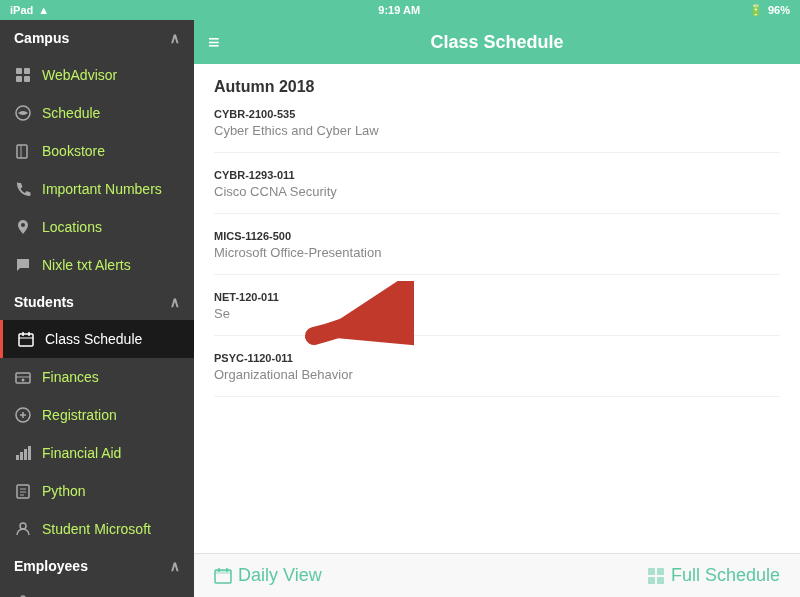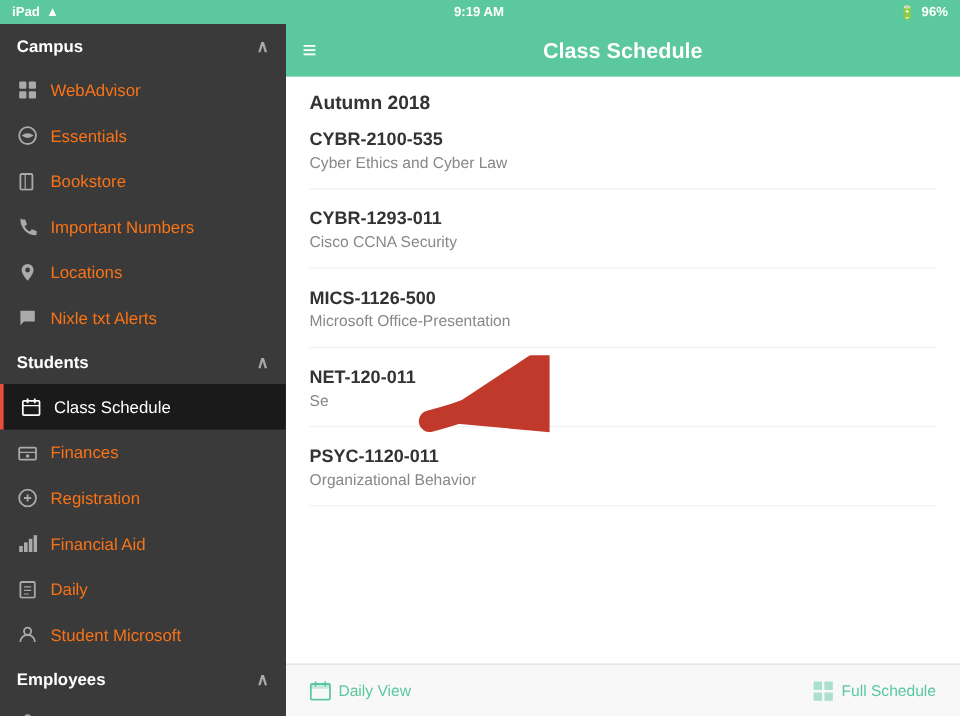--- a/index.html
+++ b/index.html
@@ -22,21 +22,21 @@
 
     
     .main-layout {
       display: flex;
       flex: 1;
       overflow: hidden;
     }
 
     
     .sidebar {
-      width: 238px;
+      width: 194px;
       background: #3a3a3a;
       color: #ccc;
       overflow-y: auto;
       flex-shrink: 0;
       font-size: 14px;
     }
 
     .sidebar-section-header {
       display: flex;
       align-items: center;
@@ -45,21 +45,21 @@
       color: white;
       font-weight: 700;
       font-size: 14px;
       background: #3a3a3a;
     }
 
     .sidebar-item {
       display: flex;
       align-items: center;
       padding: 10px 14px;
-      color: #f97316;
+      color: #bef264;
       font-size: 14px;
       cursor: pointer;
       gap: 10px;
     }
 
     .sidebar-item.active {
       background: #1a1a1a;
       color: white;
       border-left: 3px solid #e74c3c;
     }
@@ -123,21 +123,21 @@
       margin-bottom: 12px;
     }
 
     .course-item {
       margin-bottom: 16px;
       padding-bottom: 14px;
       border-bottom: 1px solid #f0f0f0;
     }
 
     .course-code {
-      font-size: 15px;
+      font-size: 11px;
       font-weight: 600;
       color: #333;
       margin-bottom: 3px;
     }
 
     .course-name {
       font-size: 13px;
       color: #888;
     }
 
@@ -149,21 +149,21 @@
       display: flex;
       align-items: center;
       justify-content: space-between;
       padding: 0 20px;
     }
 
     .bottom-bar-btn {
       display: flex;
       align-items: center;
       gap: 6px;
-      font-size: 13px;
+      font-size: 18px;
       color: #5bc8a0;
       cursor: pointer;
     }
 
     .content-wrapper {
       position: relative;
       flex: 1;
       display: flex;
       flex-direction: column;
     }
@@ -209,21 +209,21 @@
       </span>
       <span>WebAdvisor</span>
     </div>
     <div class="sidebar-item">
       <span class="icon">
         <svg viewBox="0 0 16 16">
             <circle cx="8" cy="8" r="7" stroke="#aaa" stroke-width="1.5" fill="none"></circle>
             <path d="M3 8 Q8 4 13 8 Q8 12 3 8Z" fill="#aaa"></path>
           </svg>
       </span>
-      <span>Essentials</span>
+      <span>Schedule</span>
     </div>
     <div class="sidebar-item">
       <span class="icon">
         <svg viewBox="0 0 16 16">
             <rect x="2" y="2" width="10" height="13" rx="1" stroke="#aaa" fill="none" stroke-width="1.5"></rect>
             <path d="M6 2v13" stroke="#aaa" stroke-width="1"></path>
           </svg>
       </span>
       <span>Bookstore</span>
     </div>
@@ -296,21 +296,21 @@
       </span>
       <span>Financial Aid</span>
     </div>
     <div class="sidebar-item">
       <span class="icon">
         <svg viewBox="0 0 16 16">
             <rect x="2" y="2" width="12" height="13" rx="1" stroke="#aaa" fill="none" stroke-width="1.5"></rect>
             <path d="M5 6h6M5 9h6M5 12h4" stroke="#aaa" stroke-width="1"></path>
           </svg>
       </span>
-      <span>Daily</span>
+      <span>Python</span>
     </div>
     <div class="sidebar-item">
       <span class="icon">
         <svg viewBox="0 0 16 16">
             <circle cx="8" cy="5" r="3" stroke="#aaa" fill="none" stroke-width="1.5"></circle>
             <path d="M2 14c0-3.3 2.7-6 6-6s6 2.7 6 6" stroke="#aaa" fill="none" stroke-width="1.5"></path>
           </svg>
       </span>
       <span>Student Microsoft</span>
     </div>

